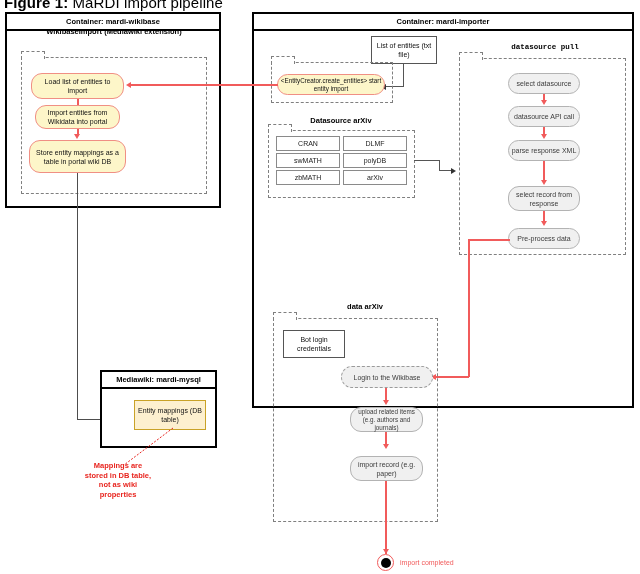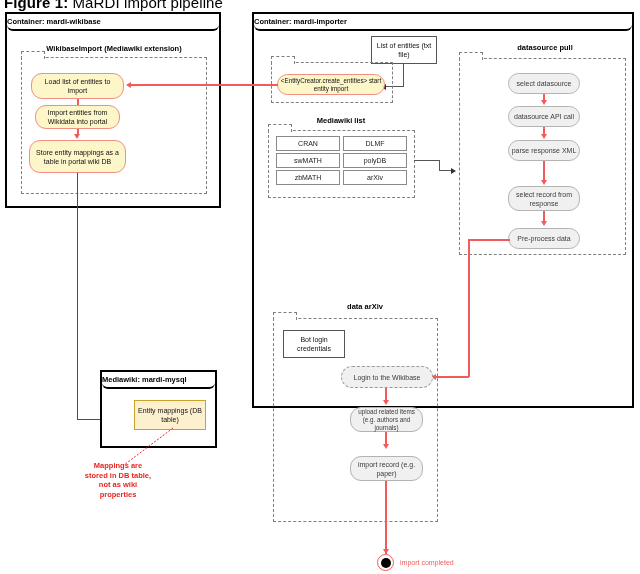--- a/index.html
+++ b/index.html
@@ -16,21 +16,21 @@
     font-size:15px;font-weight:700;color:#000;letter-spacing:.1px;
     white-space:nowrap;overflow:hidden;
   }
   .fig-title .num{font-weight:700;}
   .fig-title .rest{font-weight:400;}
 
   
   .container{border:2.5px solid #000;background:#fff;}
   .container-title{
     border-bottom:2.5px solid #000;height:15px;line-height:15px;
-    text-align:left;font-size:7.5px;font-weight:700;color:#000;border-radius:6px;
+    text-align:center;font-size:7.5px;font-weight:700;color:#000;
   }
 
   
   .group{border:1px dashed #7f7f7f;background:transparent;}
   .group-label{
     font-size:7.5px;font-weight:700;color:#000;text-align:center;
     white-space:nowrap;
   }
   .group-tab{
     position:absolute;left:-1px;top:-7px;width:22px;height:7px;
@@ -103,21 +103,21 @@
 <div id="canvas">
 
   <div class="abs fig-title">
     <span class="num">Figure 1:</span><span class="rest"> MaRDI import pipeline</span>
   </div>
 
   <div class="abs container" style="left:5px;top:12px;width:216px;height:196px;">
     <div class="container-title">Container: mardi-wikibase</div>
   </div>
 
-  <div class="abs group-label" style="left:14px;top:44px;width:200px;">WikibaseImport (Mediawiki extension)</div>
+  <div class="abs group-label" style="left:14px;top:27px;width:200px;">WikibaseImport (Mediawiki extension)</div>
 
   <div class="abs group" style="left:21px;top:57px;width:186px;height:137px;">
     <div class="group-tab"></div>
   </div>
 
   <div class="abs node node-yellow" style="left:31px;top:73px;width:93px;height:26px;">Load list of entities to import</div>
 
   <div class="abs node node-yellow" style="left:35px;top:105px;width:85px;height:24px;">Import entities from Wikidata into portal</div>
 
   <div class="abs node node-yellow" style="left:29px;top:140px;width:97px;height:33px;">Store entity mappings as a table in portal wiki DB</div>
@@ -157,39 +157,39 @@
 
   <div class="abs group" style="left:271px;top:62px;width:122px;height:41px;">
     <div class="group-tab"></div>
   </div>
 
   <div class="abs node node-yellow" style="left:277px;top:74px;width:108px;height:21px;font-size:6.3px;line-height:8px;">&lt;EntityCreator.create_entities&gt; start entity import</div>
 
   <div class="ln" style="left:130px;top:84px;width:148px;height:2px;"></div>
   <div class="arrow-left" style="left:126px;top:81.5px;"></div>
 
-  <div class="abs group-label" style="left:271px;top:116px;width:140px;">Mediawiki list</div>
+  <div class="abs group-label" style="left:271px;top:116px;width:140px;">Datasource arXiv</div>
 
   <div class="abs group" style="left:268px;top:130px;width:147px;height:68px;">
     <div class="group-tab"></div>
   </div>
 
   <div class="abs node node-rect-gray" style="left:276px;top:136px;width:64px;height:15px;display:flex;align-items:center;justify-content:center;">CRAN</div>
   <div class="abs node node-rect-gray" style="left:343px;top:136px;width:64px;height:15px;display:flex;align-items:center;justify-content:center;">DLMF</div>
   <div class="abs node node-rect-gray" style="left:276px;top:153px;width:64px;height:15px;display:flex;align-items:center;justify-content:center;">swMATH</div>
   <div class="abs node node-rect-gray" style="left:343px;top:153px;width:64px;height:15px;display:flex;align-items:center;justify-content:center;">polyDB</div>
   <div class="abs node node-rect-gray" style="left:276px;top:170px;width:64px;height:15px;display:flex;align-items:center;justify-content:center;">zbMATH</div>
   <div class="abs node node-rect-gray" style="left:343px;top:170px;width:64px;height:15px;display:flex;align-items:center;justify-content:center;">arXiv</div>
 
   <div class="ln-gray" style="left:414px;top:160px;width:26px;height:1.2px;"></div>
   <div class="ln-gray" style="left:439px;top:160px;width:1.2px;height:11px;"></div>
   <div class="ln-gray" style="left:439px;top:170px;width:13px;height:1.2px;"></div>
   <div class="arrow-right-dark" style="left:451px;top:168px;"></div>
 
-  <div class="abs group-label" style="left:465px;top:43px;width:160px;">datasource pull</div>
+  <div class="abs group-label" style="left:465px;top:43px;width:160px;font-family:Liberation Mono, monospace;">datasource pull</div>
 
   <div class="abs group" style="left:459px;top:58px;width:167px;height:197px;">
     <div class="group-tab"></div>
   </div>
 
   <div class="abs node node-gray" style="left:508px;top:73px;width:72px;height:21px;">select datasource</div>
   <div class="abs node node-gray" style="left:508px;top:106px;width:72px;height:21px;">datasource API call</div>
   <div class="abs node node-gray" style="left:508px;top:140px;width:72px;height:21px;">parse response XML</div>
   <div class="abs node node-gray" style="left:508px;top:186px;width:72px;height:25px;">select record from response</div>
   <div class="abs node node-gray" style="left:508px;top:228px;width:72px;height:21px;">Pre-process data</div>

